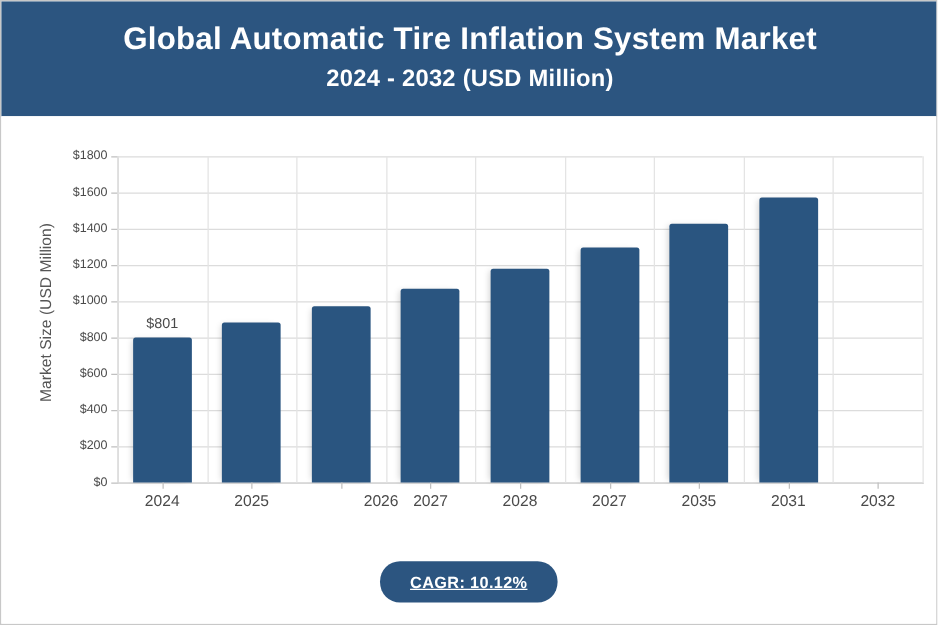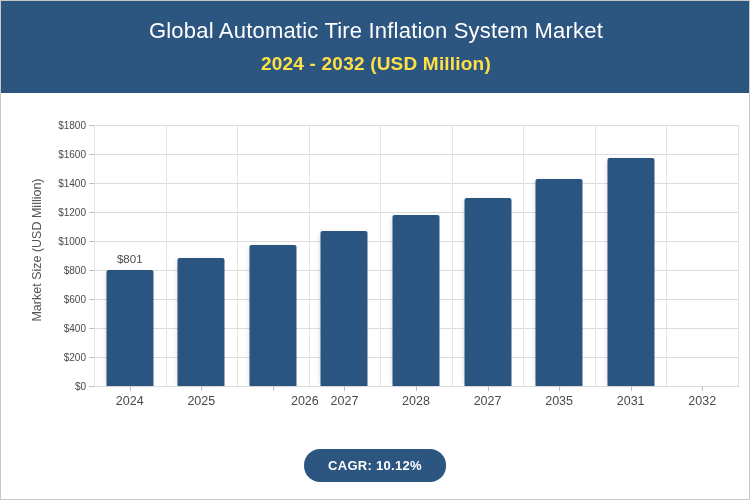--- a/index.html
+++ b/index.html
@@ -28,28 +28,28 @@
     height: 92px;
     background: #2c5580;
     display: flex;
     flex-direction: column;
     align-items: center;
     justify-content: center;
     box-sizing: border-box;
   }
   .header-line1 {
     color: #ffffff;
-    font-size: 22px;
-    font-weight: normal;
+    font-size: 25px;
+    font-weight: bold;
     letter-spacing: 0.2px;
     line-height: 28px;
     text-align: center;
   }
   .header-line2 {
-    color: #fde047;
+    color: #ffffff;
     font-size: 19px;
     font-weight: bold;
     letter-spacing: 0.2px;
     line-height: 26px;
     text-align: center;
     margin-top: 6px;
   }
   
   .chart-area {
     position: absolute;
@@ -169,20 +169,21 @@
     transform: translateX(-50%);
     top: 448px;
     background: #2c5580;
     color: #ffffff;
     font-size: 13px;
     font-weight: bold;
     padding: 9px 24px;
     border-radius: 16px;
     white-space: nowrap;
     letter-spacing: 0.3px;
+    text-decoration: underline;
   }
   .source {
     position: absolute;
     right: 18px;
     top: 465px;
     font-size: 11.5px;
     font-style: italic;
     color: #8c8c8c;
     white-space: nowrap;
   }

